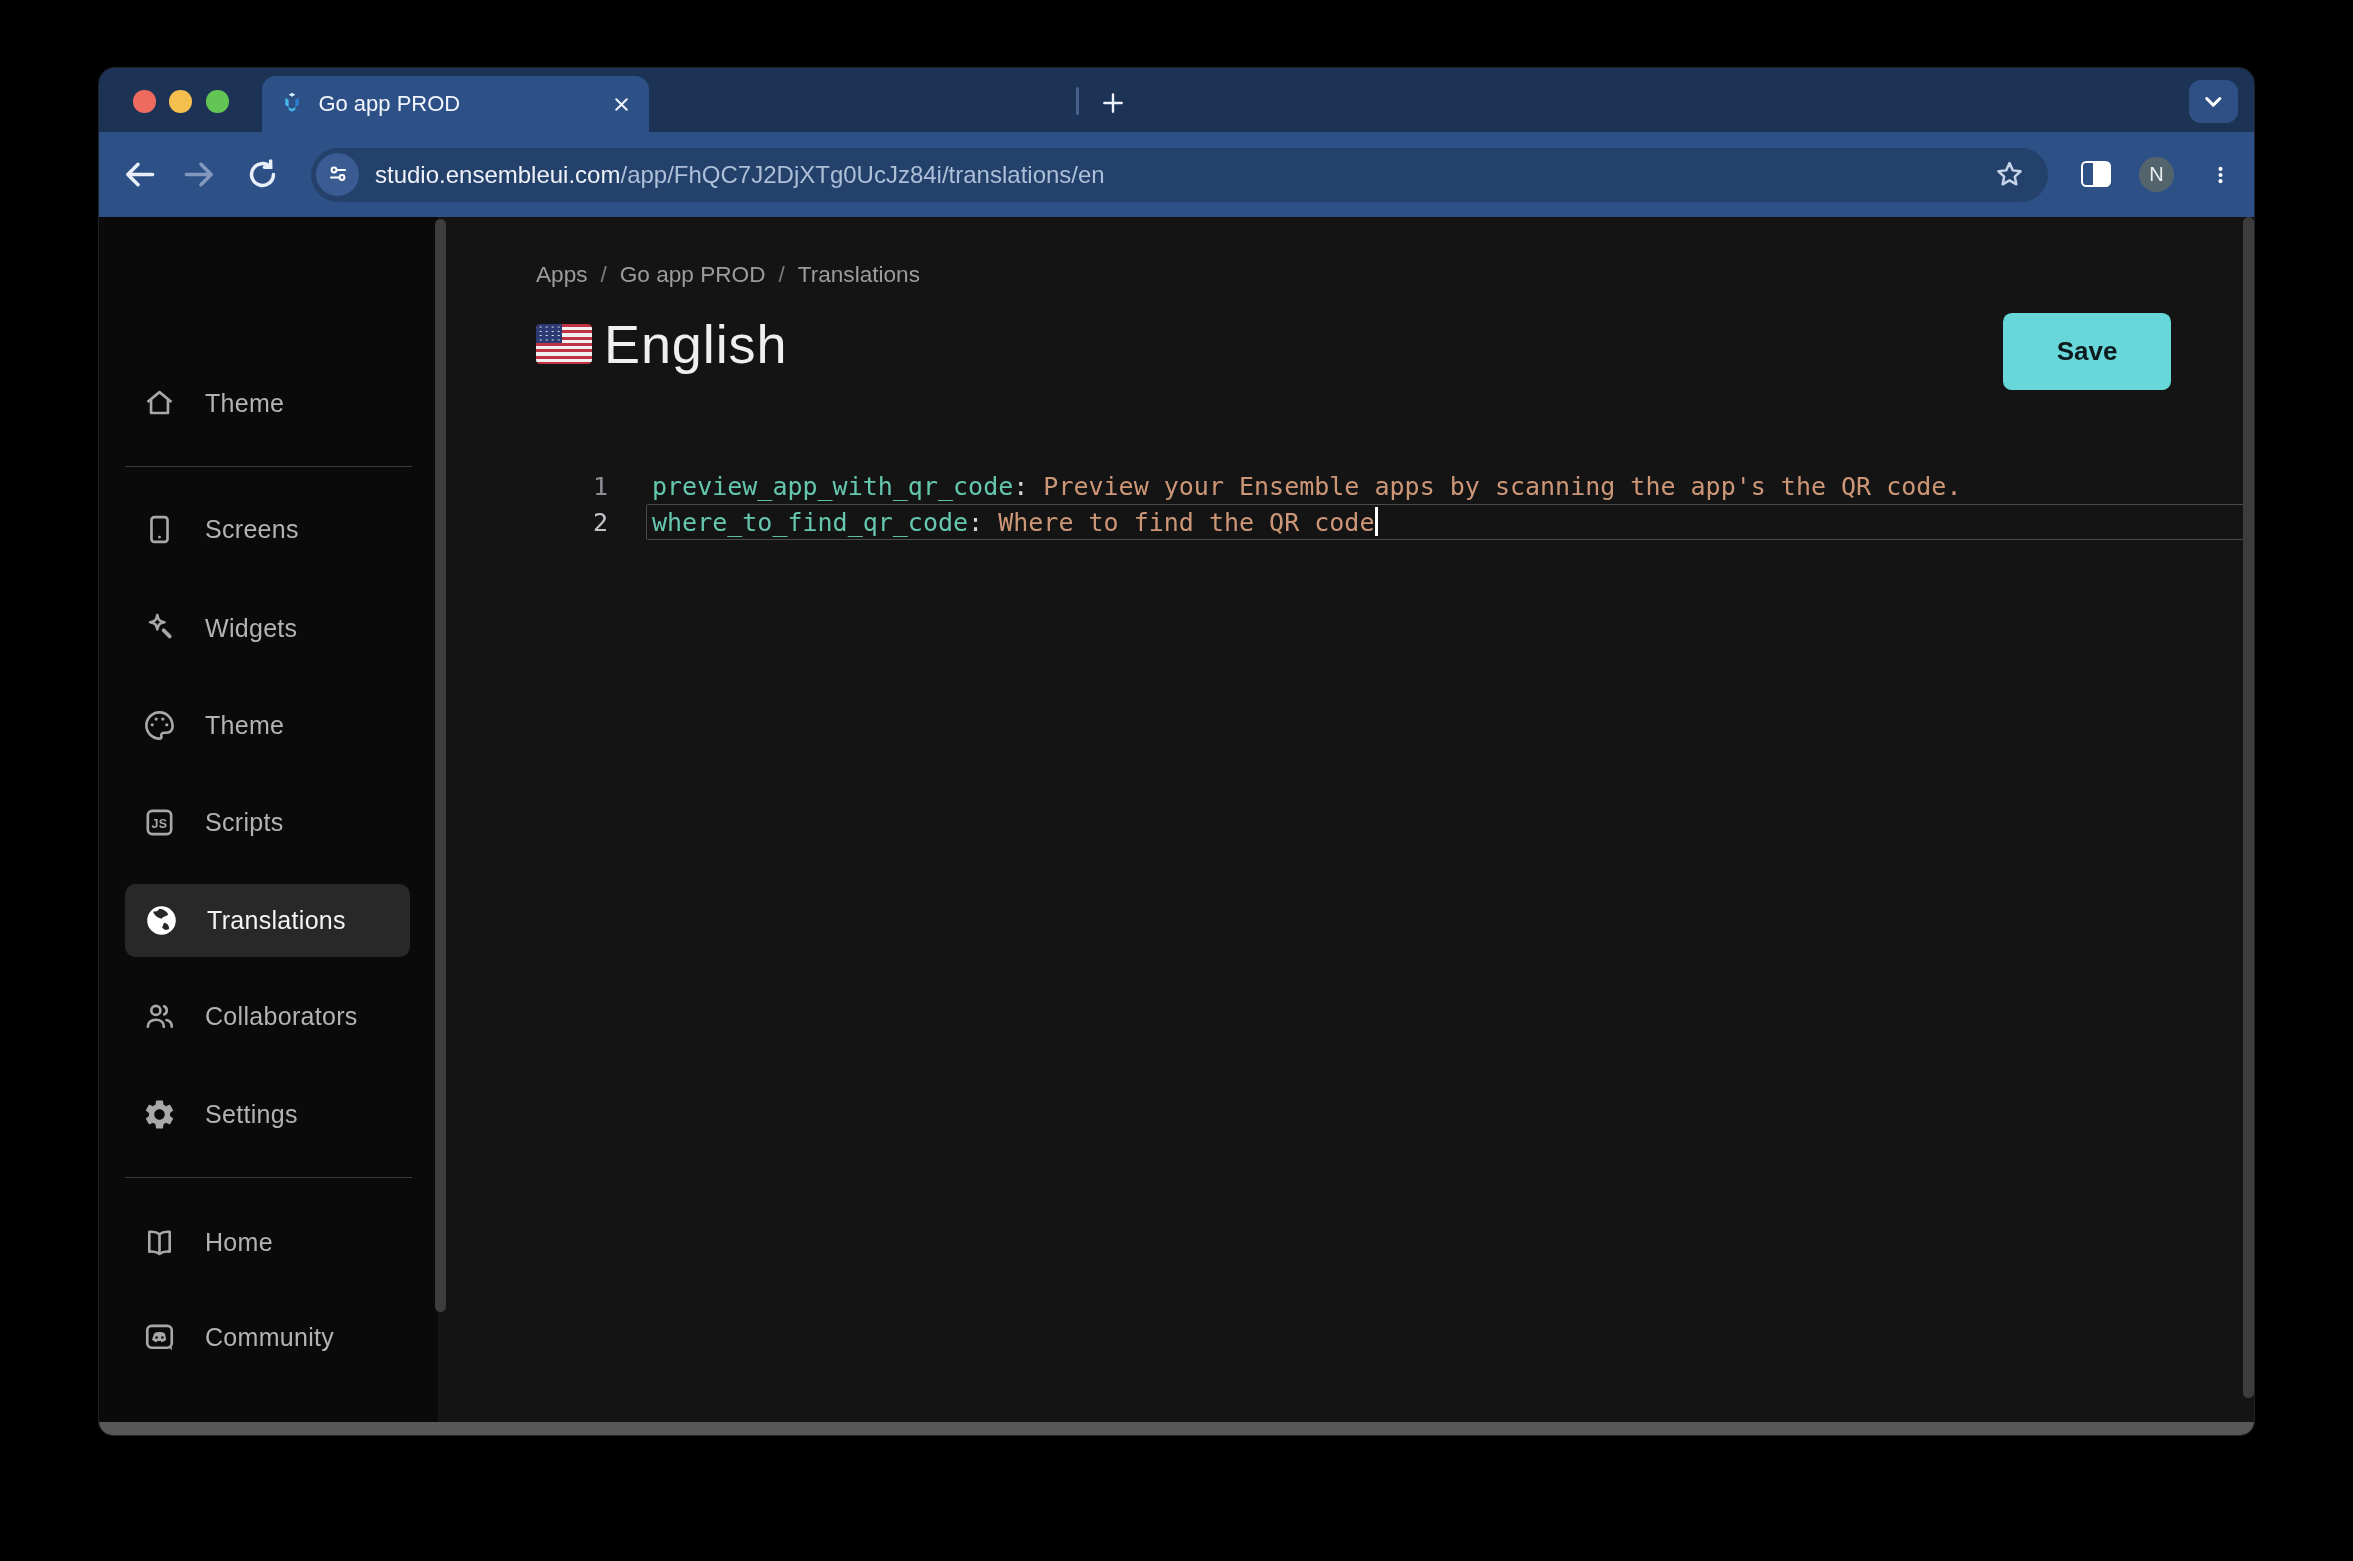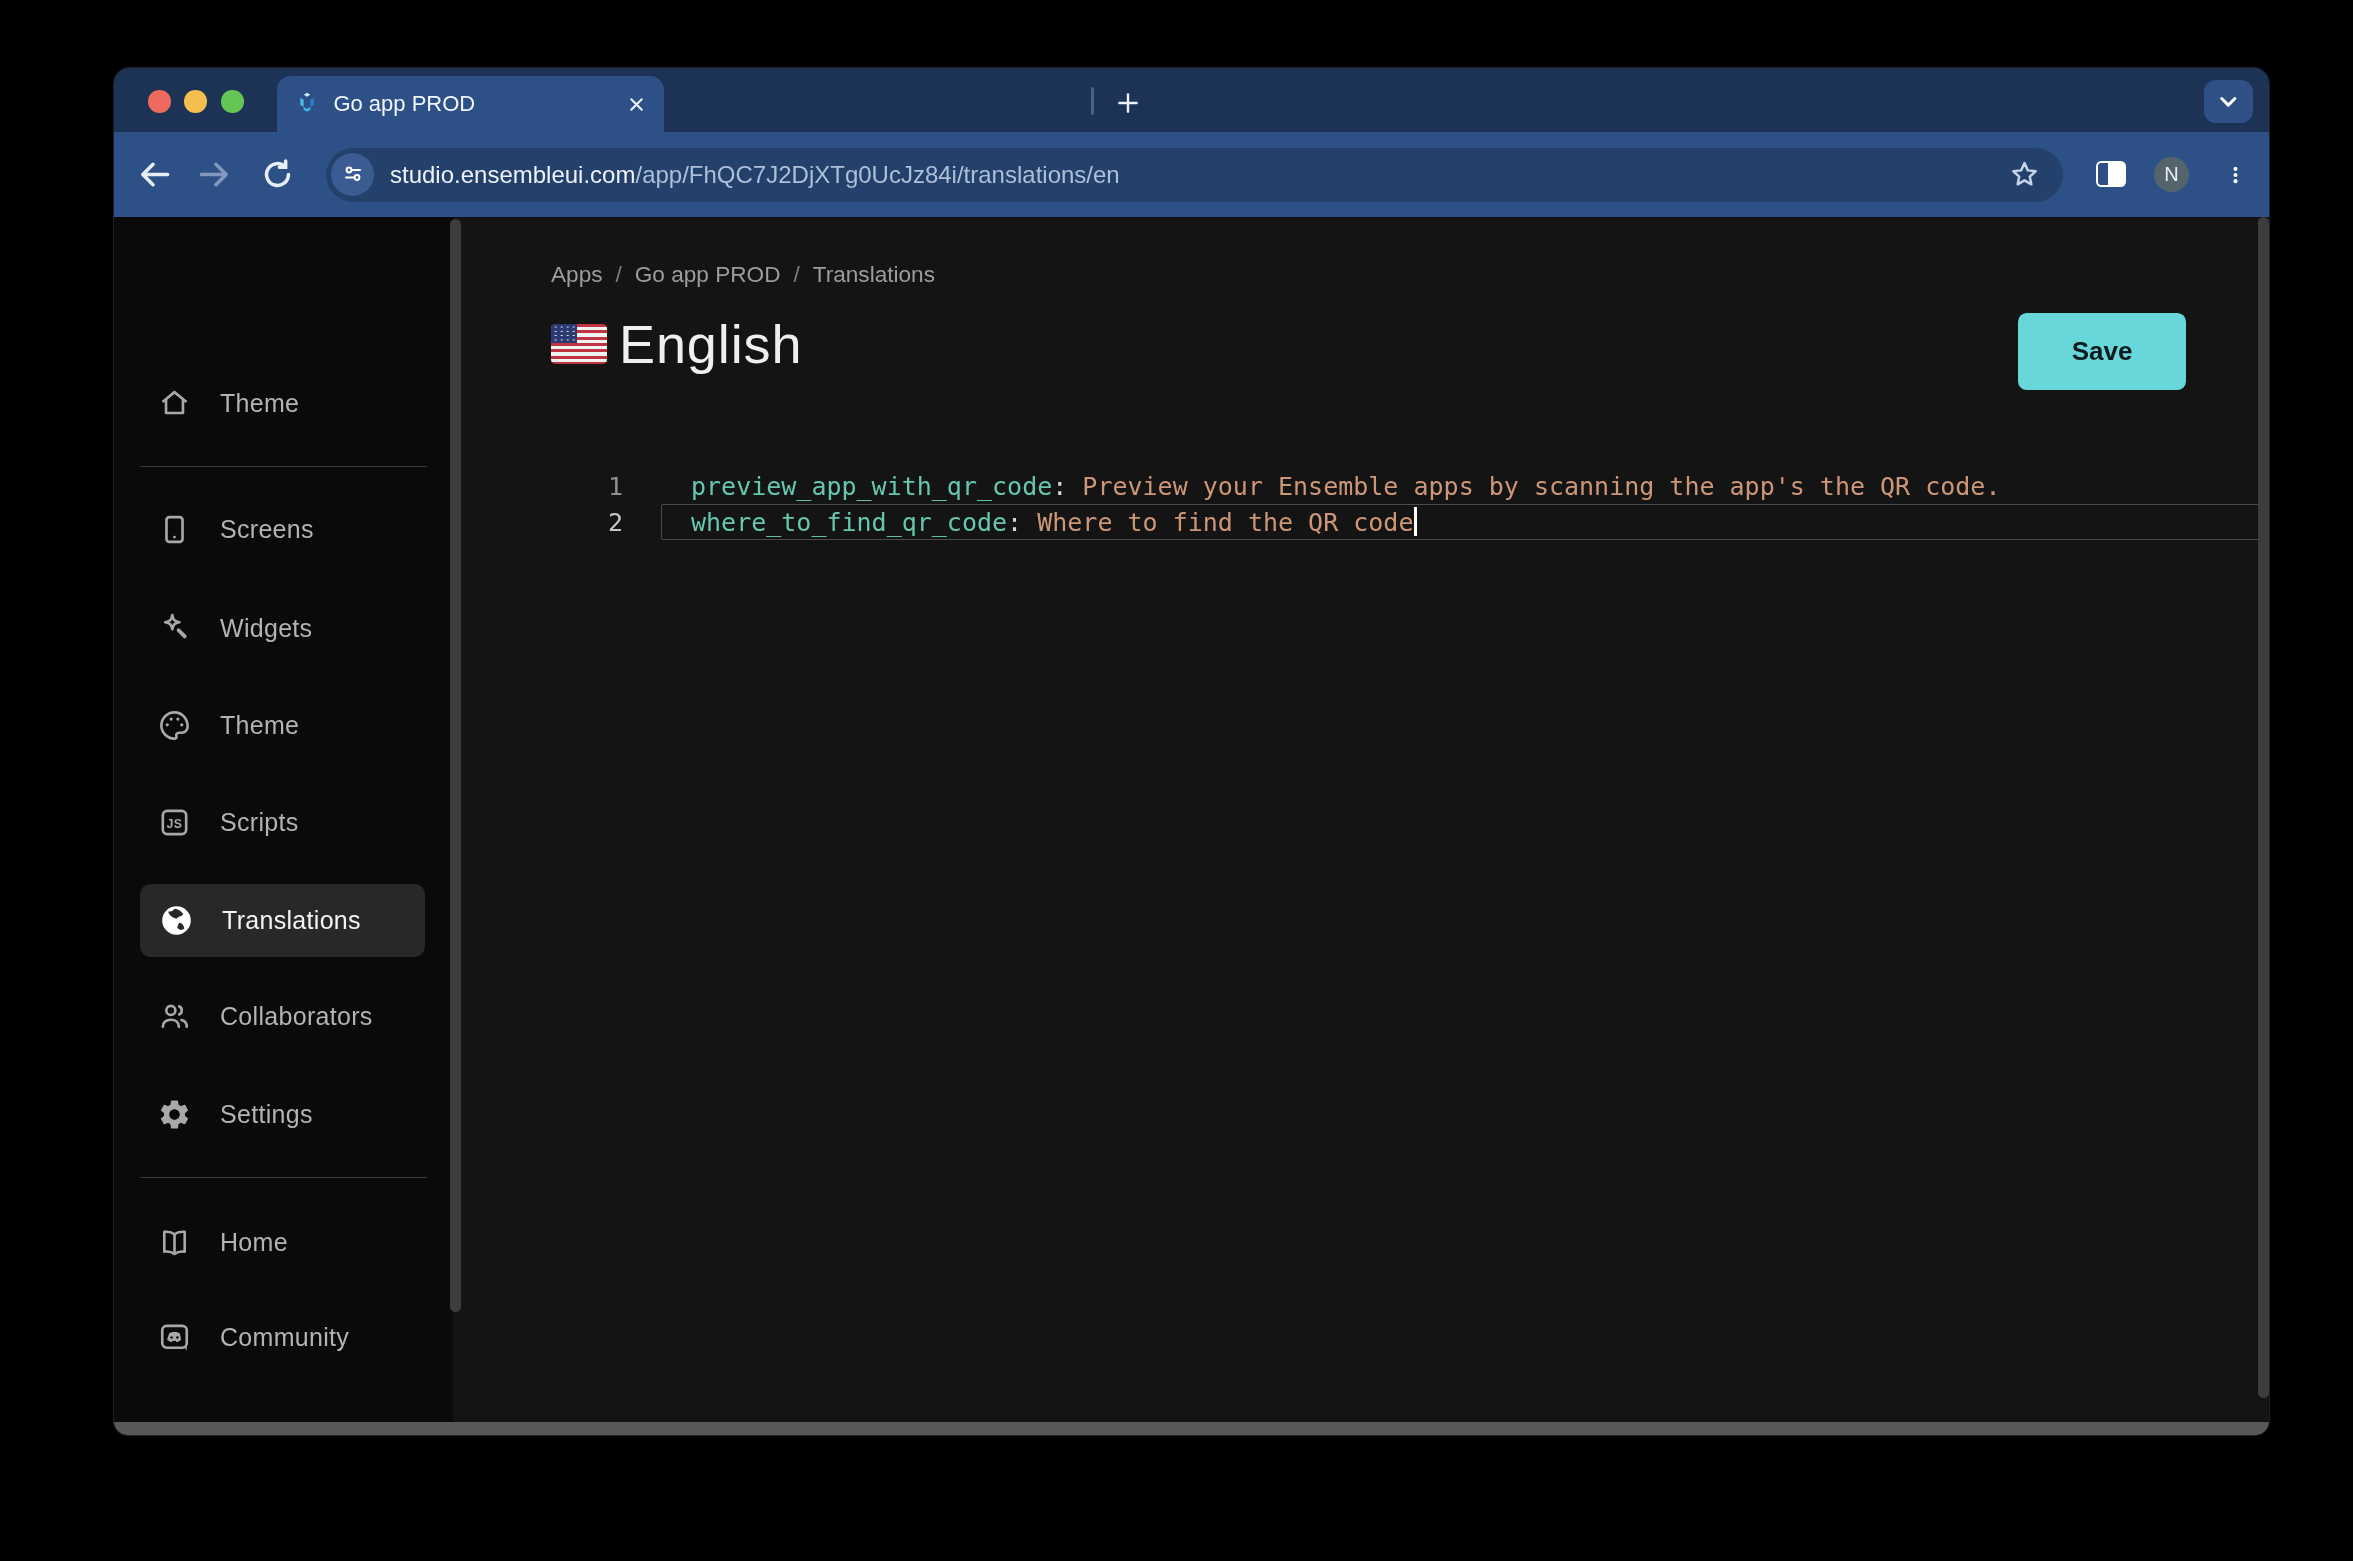--- a/index.html
+++ b/index.html
@@ -1,19 +1,19 @@
 <!DOCTYPE html>
 <html style="--window-tabstrip: #1d3356; --window-toolbar: #2d5187; --omnibox: #24416c; --omnibox-chip: #3a5c92; --content-bg: #141414; --sidebar-bg: #0a0a0a; --panel-active: #282828; --accent-save: #68d7d9; --save-text: #0d1b1e; --code-key: #64c7ae; --code-colon: #d6d6d6; --code-value: #cd9777; --traffic-red: #ed6a5e; --traffic-yellow: #f5bf4f; --traffic-green: #62c554;font-size:14px"><head>
 <meta charset="utf-8">
 <style>
   * { margin:0; padding:0; box-sizing:border-box; }
   html,body { width:2354px; height:1562px; background:#000; font-family:"Liberation Sans", sans-serif; overflow:hidden; }
 
   .window {
-    position:absolute; left:114px; top:68px; width:2155px; height:1367px;
+    position:absolute; left:99px; top:68px; width:2155px; height:1367px;
     border-radius:15.6px 15.6px 14px 14px; overflow:hidden;
     box-shadow:0 0 0 0.9px rgba(150,170,210,.22), 0 35px 78px rgba(0,0,0,.7);
     display:flex; flex-direction:column;
   }
 
   
   .tabstrip { position:relative; height:64px; background:var(--window-tabstrip,#1d3356); flex:0 0 auto; }
   .light { position:absolute; top:22px; width:22.6px; height:22.6px; border-radius:50%; }
   .light.red   { left:34px;  background:var(--traffic-red,#ed6a5e); }
   .light.yellow{ left:70px;  background:var(--traffic-yellow,#f5bf4f); }
@@ -76,21 +76,21 @@
     background-image:radial-gradient(#fff 1px, transparent 1.2px); background-size:6px 4.3px; background-position:1.7px 0.9px; }
   .page-title { margin-left:12px; font-size:54px; font-weight:300; color:#efefef; letter-spacing:0.9px; }
   .save-btn { position:absolute; left:1565px; top:96px; width:168px; height:77px; border:none; border-radius:8.7px;
     background:var(--accent-save,#68d7d9); color:var(--save-text,#0d1b1e); font-size:26px; font-weight:700;
     font-family:"Liberation Sans",sans-serif; display:flex; align-items:center; justify-content:center; }
 
   
   .editor { position:absolute; left:0; right:0; top:248px; bottom:0; font-family:"DejaVu Sans Mono",monospace; font-size:25px; }
   .code-line { position:absolute; left:0; right:0; height:36px; line-height:36px; white-space:nowrap; }
   .code-line .gut { position:absolute; left:104px; width:66px; text-align:right; color:#8d9095; font-size:25px; }
-  .code-line .code { position:absolute; left:214px;margin-left:24px; }
+  .code-line .code { position:absolute; left:214px; }
   .line-1 { top:4.3px; }
   .line-2 { top:40px; }
   .line-2 .gut { color:#c2c6cc; }
   .tok-key { color:var(--code-key,#64c7ae); }
   .tok-colon { color:var(--code-colon,#d6d6d6); }
   .tok-val { color:var(--code-value,#cd9777); }
   .active-line-box { position:absolute; left:208px; right:8.7px; top:39px; height:36px;
     border:1.7px solid #4a4b4d; border-radius:1.7px; }
   .cursor { display:inline-block; width:2.6px; height:29.5px; background:#fff; vertical-align:-5.2px; margin-left:0.9px; }
 

